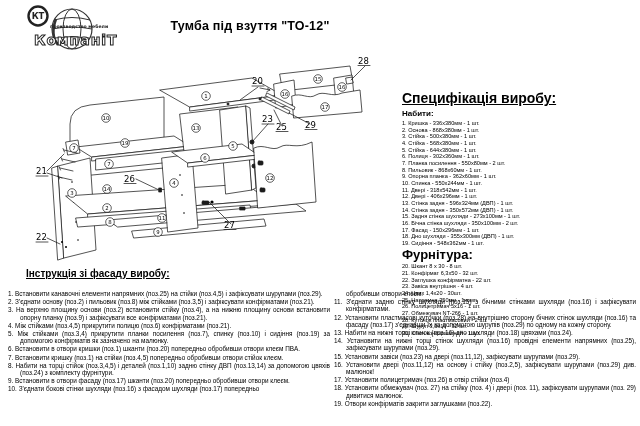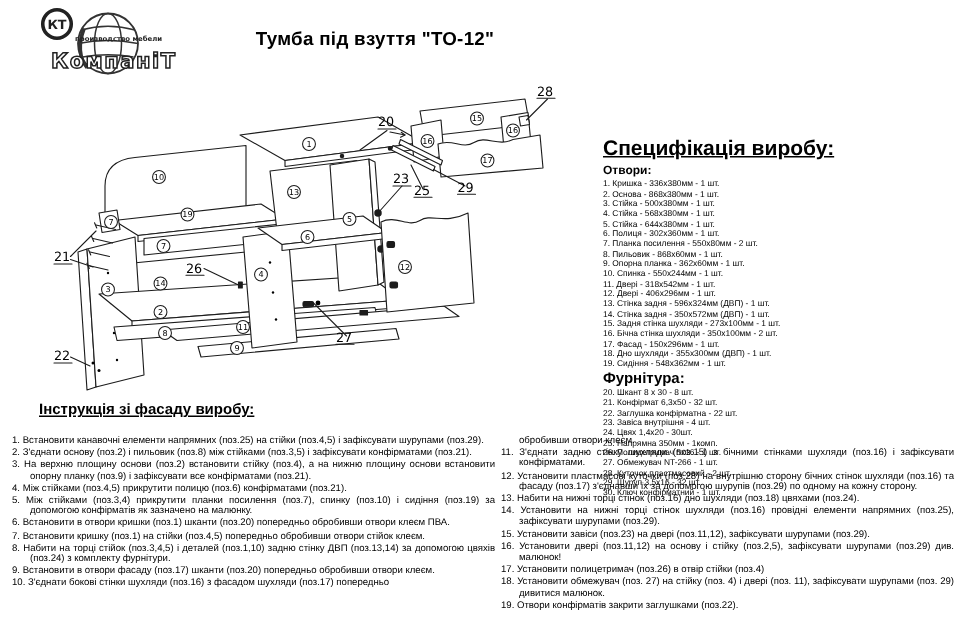--- a/index.html
+++ b/index.html
@@ -17,21 +17,21 @@
   .diagram .face{fill:#ffffff;}
   .diagram .dark{fill:#1c1c1c;stroke:#1c1c1c;}
   .plabel circle{fill:#ffffff;stroke:#1c1c1c;stroke-width:.7;}
   .plabel text{font-size:5.4px;text-anchor:middle;fill:#000;stroke:none;font-family:"DejaVu Sans",sans-serif;}
   .cnum{font-size:8.5px;fill:#000;stroke:none;font-family:"DejaVu Sans",sans-serif;}
   .leader{stroke:#1c1c1c;stroke-width:.7;}
   
   .spec{position:absolute;left:402px;top:42px;width:236px;margin-top:48px;}
   .spec-heading{font-size:14px;font-weight:bold;text-decoration:underline;margin:0 0 3px 0;}
   .spec-sub{font-size:8px;font-weight:bold;margin:0 0 2px 0;}
-  .hw-label{font-size:10px;font-weight:bold;margin:1px 0 1px 0;}
+  .hw-label{font-size:13px;font-weight:bold;margin:1px 0 1px 0;}
   .sitem{font-size:5.6px;line-height:6.65px;white-space:nowrap;}
   
   .instr-heading{position:absolute;left:26px;top:268px;font-size:10px;font-weight:bold;text-decoration:underline;}
   .col{position:absolute;top:290px;}
   .col-left{left:8px;width:322px;}
   .col-right{left:334px;width:302px;}
   .iitem{font-size:6.4px;line-height:7.2px;text-align:justify;padding-left:12px;text-indent:-12px;margin:0 0 1px 0;}
   .icont{font-size:6.4px;line-height:7.2px;text-align:left;padding-left:12px;margin:0 0 1px 0;}
   .logo text{font-family:"DejaVu Sans",sans-serif;}
 </style>
@@ -289,21 +289,21 @@
   <text class="cnum" x="250" y="72">23</text>
   <text class="cnum" x="264" y="80">25</text>
   <text class="cnum" x="112" y="132">26</text>
   <text class="cnum" x="212" y="178">27</text>
   <text class="cnum" x="346" y="14">28</text>
   <text class="cnum" x="293" y="78">29</text>
 </svg>
 
 <div class="spec">
   <div class="spec-heading">Специфікація виробу:</div>
-  <div class="spec-sub">Отвори:</div>
+  <div class="spec-sub">Набити:</div>
   <div>
       <div class="sitem">1. Кришка - 336х380мм - 1 шт.</div>
       <div class="sitem">2. Основа - 868х380мм - 1 шт.</div>
       <div class="sitem">3. Стійка - 500х380мм - 1 шт.</div>
       <div class="sitem">4. Стійка - 568х380мм - 1 шт.</div>
       <div class="sitem">5. Стійка - 644х380мм - 1 шт.</div>
       <div class="sitem">6. Полиця - 302х360мм - 1 шт.</div>
       <div class="sitem">7. Планка посилення - 550х80мм - 2 шт.</div>
       <div class="sitem">8. Пильовик - 868х60мм - 1 шт.</div>
       <div class="sitem">9. Опорна планка - 362х60мм - 1 шт.</div>

